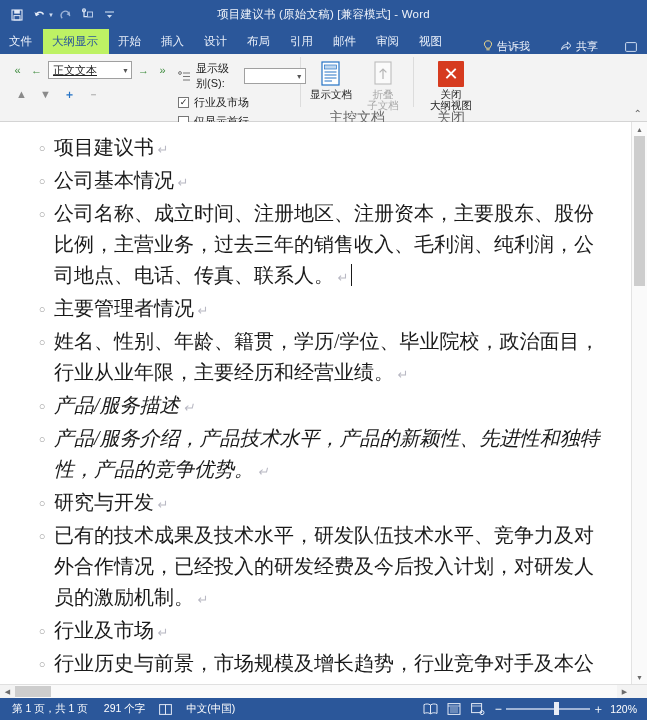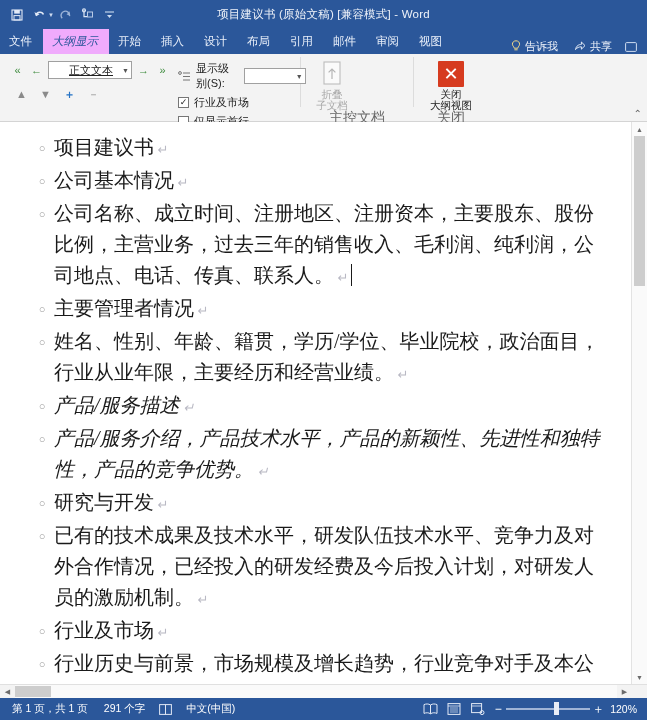--- a/index.html
+++ b/index.html
@@ -38,22 +38,22 @@
   
   .tabsbar {
     height: 25px; background: #2b579a; display: flex; align-items: flex-end;
     flex: 0 0 25px; position: relative;
   }
   .tab {
     font-size: 11.5px; color: #eaf0fa; padding: 4px 11px 5px 9px; height: 25px;
     display: flex; align-items: center; white-space: nowrap;
   }
   .tab.file { background: #2b579a; }
-  .tab.active { background: #f0abfc; color: #2b579a; font-style: italic; }
-  .tabs-right { margin-left: auto; display: flex; align-items: center; padding-right: 4px; }
+  .tab.active { background: #bef264; color: #2b579a; }
+  .tabs-right { margin-left: auto; display: flex; align-items: center; padding-right: 4px; gap: 14px; }
   .tellme { font-size: 11px; color: #eef2fa; display: flex; align-items: center; gap: 4px; padding: 0 9px; }
   .share { font-size: 11px; color: #eef2fa; display: flex; align-items: center; gap: 4px; padding: 0 7px; text-align: right; }
   .ribbon-collapse { width: 24px; display: flex; align-items: center; justify-content: center; color: #dfe7f4; font-size: 11px; }
 
   
   .ribbon {
     flex: 0 0 68px; height: 68px; background: #f3f3f3;
     border-bottom: 1px solid #d4d4d4; display: flex; position: relative;
   }
   .rgroup { display: flex; flex-direction: column; position: relative; height: 100%; }
@@ -68,21 +68,21 @@
   .ot-left { display: flex; flex-direction: column; padding: 4px 0 0 6px; }
   .ot-row1 { display: flex; align-items: center; gap: 4px; }
   .ot-row2 { display: flex; align-items: center; gap: 9px; padding: 8px 0 0 4px; }
   .arrowbtn { width: 15px; height: 15px; display: flex; align-items: center; justify-content: center;
               font-size: 11px; line-height: 1; }
   .arrow-green { color: #3d8b3d; }
   .arrow-gray { color: #8a8a8a; }
   .arrow-blue { color: #2573c5; font-weight: bold; }
   .lvl-combo {
     width: 84px; height: 18px; background: #fff; border: 1px solid #a0a0a0;
-    display: flex; align-items: center; font-size: 11px; color: #222; padding: 0 2px 0 20px;
+    display: flex; align-items: center; font-size: 11px; color: #222; padding: 0 2px 0 4px;
   }
   .lvl-combo .txt { flex: 1; text-decoration: underline; }
   .lvl-combo .cv { font-size: 7px; color: #555; }
 
   .ot-right { display: flex; flex-direction: column; padding: 4px 0 0 8px; gap: 4px; }
   .ot-r-row { display: flex; align-items: center; gap: 5px; font-size: 11px; color: #222; }
   .lvlicon { width: 14px; height: 12px; display: flex; align-items: center; color: #555; font-size: 9px; }
   .selbox {
     width: 86px; height: 16px; background: #fff; border: 1px solid #a0a0a0;
     display: flex; align-items: center; justify-content: flex-end; padding-right: 2px;
@@ -289,20 +289,33 @@
           </div>
         </div>
       </div>
       <div class="rgroup-label">大纲工具</div>
     </div>
 
     <div class="rgroup-sep"></div>
 
     <div class="rgroup g-master">
       <div class="rgroup-body">
+        <div class="bigbtn">
+          <span class="ico">
+            <svg width="24" height="26" viewBox="0 0 24 26">
+                <rect x="3" y="1" width="17" height="23" fill="#fff" stroke="#2573c5" stroke-width="1.2"></rect>
+                <rect x="5.5" y="4" width="12" height="4" fill="#bfd7ef" stroke="#2573c5" stroke-width="0.7"></rect>
+                <line x1="5.5" y1="11" x2="17.5" y2="11" stroke="#2573c5" stroke-width="1"></line>
+                <line x1="5.5" y1="14" x2="17.5" y2="14" stroke="#2573c5" stroke-width="1"></line>
+                <line x1="5.5" y1="17" x2="17.5" y2="17" stroke="#2573c5" stroke-width="1"></line>
+                <line x1="5.5" y1="20" x2="13" y2="20" stroke="#2573c5" stroke-width="1"></line>
+              </svg>
+          </span>
+          <span class="lbl">显示文档</span>
+        </div>
         <div class="bigbtn dis">
           <span class="ico">
             <svg width="22" height="26" viewBox="0 0 22 26">
                 <rect x="3" y="1" width="16" height="22" fill="#fafafa" stroke="#bcbcbc" stroke-width="1.1"></rect>
                 <path d="M11 18 L11 8 M7.6 11.4 L11 8 L14.4 11.4" fill="none" stroke="#b5b5b5" stroke-width="1.2"></path>
               </svg>
           </span>
           <span class="lbl"><span>折叠</span><br><span>子文档</span></span>
         </div>
       </div>

